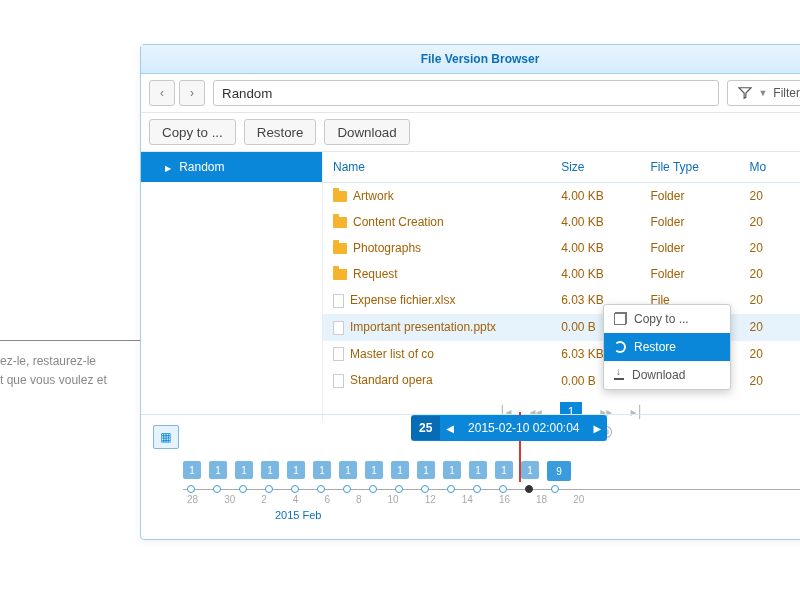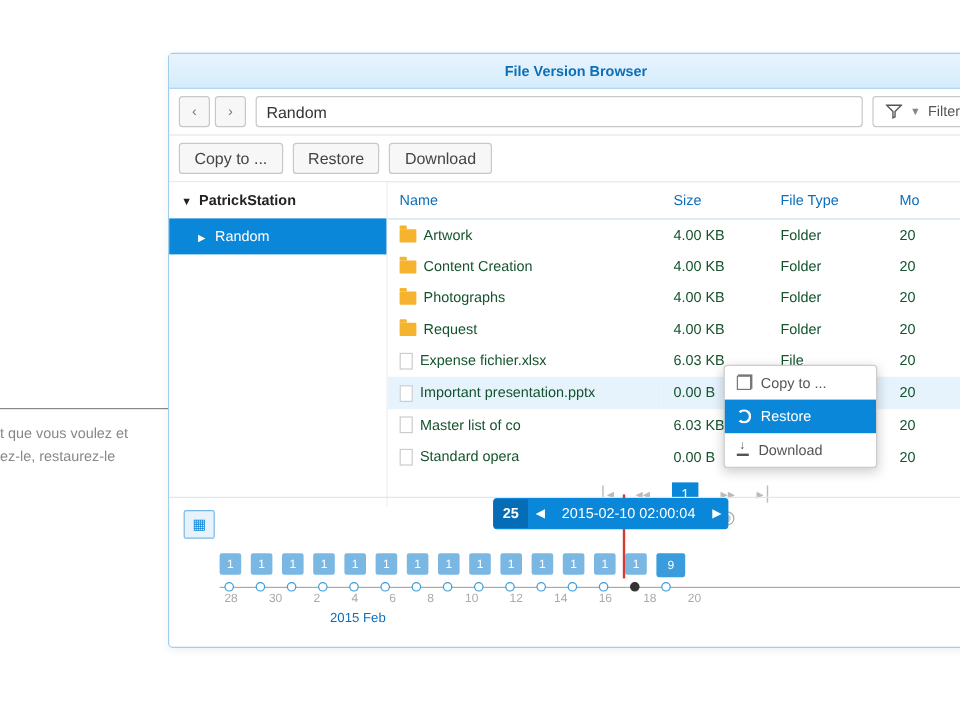--- a/index.html
+++ b/index.html
@@ -18,21 +18,21 @@
 .btn{height:26px;padding:0 12px;border:1px solid #c8c8c8;border-radius:3px;background:#f7f7f7;color:#444;cursor:pointer;}
 .body{display:flex;height:270px;}
 .sidebar{width:182px;border-right:1px solid #eee;background:#fff;}
 .tree-root{padding:8px 10px;color:#222;font-weight:bold;display:flex;align-items:center;gap:6px;}
 .tree-item{background:#0a87d8;color:#fff;padding:8px 24px;display:flex;align-items:center;gap:8px;}
 .arrow-down::before{content:"▼";font-size:9px;}
 .arrow-right::before{content:"▶";font-size:8px;color:#fff;}
 .main{flex:1;position:relative;}
 .table{width:100%;border-collapse:collapse;}
 .table th{text-align:left;color:#0d6fb8;font-weight:normal;padding:8px 10px;border-bottom:1px solid #d8e8f5;}
-.table td{padding:6px 10px;color:#14532d;}
+.table td{padding:6px 10px;color:#a16207;}
 .table tr.selected{background:#e6f3fc;}
 .folder-icon{display:inline-block;width:14px;height:11px;background:#f5b32e;border-radius:1px;margin-right:6px;position:relative;vertical-align:middle;}
 .folder-icon::before{content:"";position:absolute;top:-3px;left:0;width:6px;height:3px;background:#f5b32e;border-radius:1px 1px 0 0;}
 .file-icon{display:inline-block;width:11px;height:14px;background:#fff;border:1px solid #ccc;margin-right:6px;vertical-align:middle;}
 .pager{display:flex;justify-content:center;align-items:center;gap:18px;padding:8px 0;color:#bbb;}
 .pager .active{background:#0a87d8;color:#fff;padding:3px 8px;}
 .ctxmenu{position:absolute;left:280px;top:152px;width:128px;background:#fff;border:1px solid #ccc;border-radius:3px;box-shadow:0 3px 10px rgba(0,0,0,.2);z-index:10;}
 .ctxitem{padding:7px 10px;color:#555;display:flex;align-items:center;gap:8px;cursor:pointer;}
 .ctxitem.sel{background:#0a87d8;color:#fff;}
 .ctx-copy-icon{display:inline-block;width:12px;height:12px;border:1px solid #777;box-shadow:1px -1px 0 #777;}
@@ -58,22 +58,22 @@
 .tl-dot.center{background:#333;border-color:#333;}
 .tl-ticks{display:flex;gap:26px;color:#aaa;font-size:10px;padding-left:4px;}
 .tl-label{color:#0d6fb8;font-size:11px;margin-top:4px;padding-left:92px;}
 svg.filter-ic{width:14px;height:14px;}
 </style>
 </head>
 <body>
 <div class="canvas">
 
 <div class="instruction">
+  <div>ez-le, restaurez-le</div>
   <div>t que vous voulez et</div>
-  <div>ez-le, restaurez-le</div>
 </div>
 <div class="leader-line"></div>
 
 <div class="window">
   <div class="titlebar">File Version Browser</div>
 
   <div class="navrow">
     <div class="navbtn">
           <span>‹</span>
         </div>
@@ -91,24 +91,20 @@
   </div>
 
   <div class="toolbar">
     <button class="btn">Copy to ...</button>
     <button class="btn">Restore</button>
     <button class="btn">Download</button>
   </div>
 
   <div class="body">
     <div class="sidebar">
-      <div class="tree-root">
-        <span class="arrow-down"></span>
-        <span>PatrickStation</span>
-      </div>
       <div class="tree-item">
         <span class="arrow-right"></span>
         <span>Random</span>
       </div>
     </div>
 
     <div class="main">
       <table class="table">
         <thead>
               <tr>

